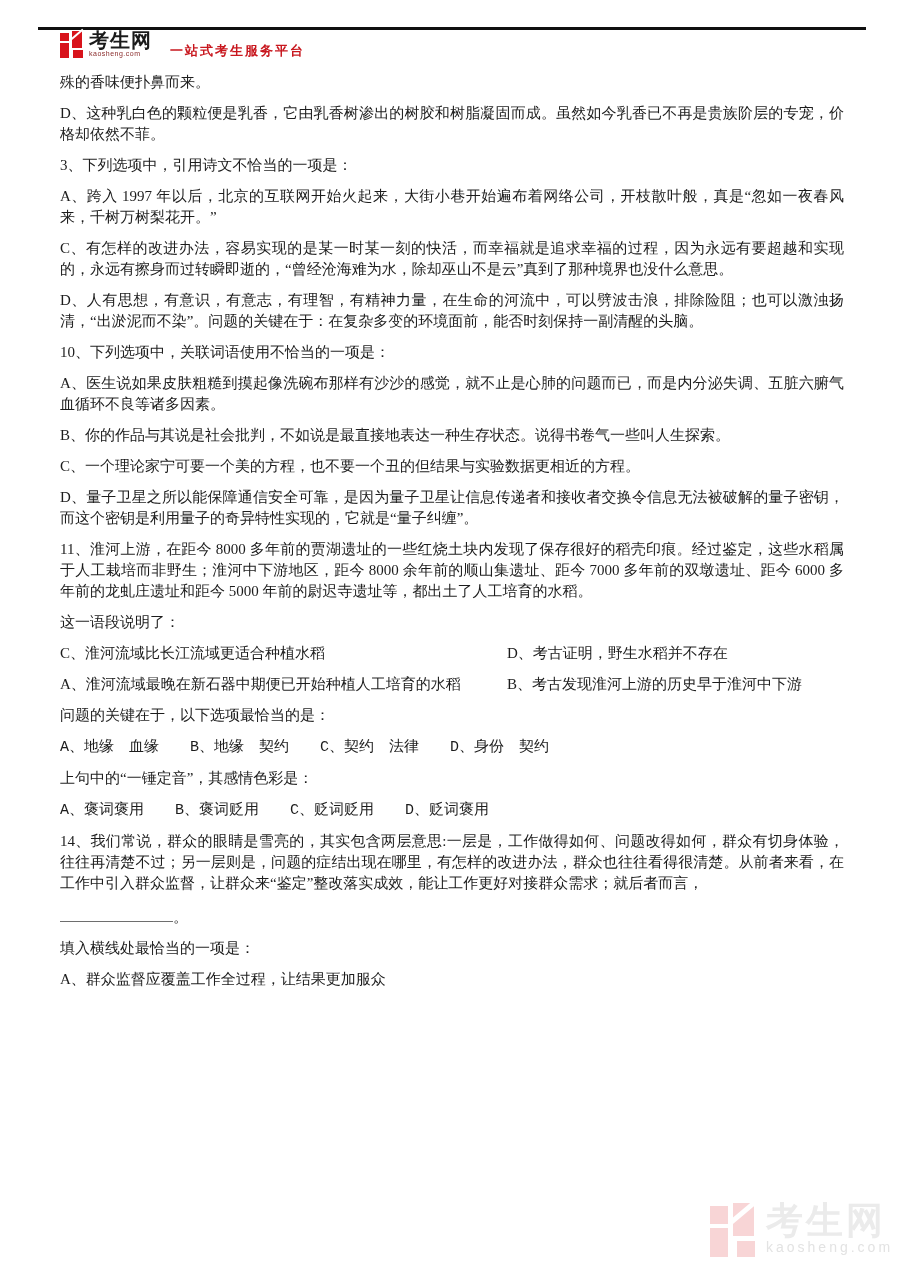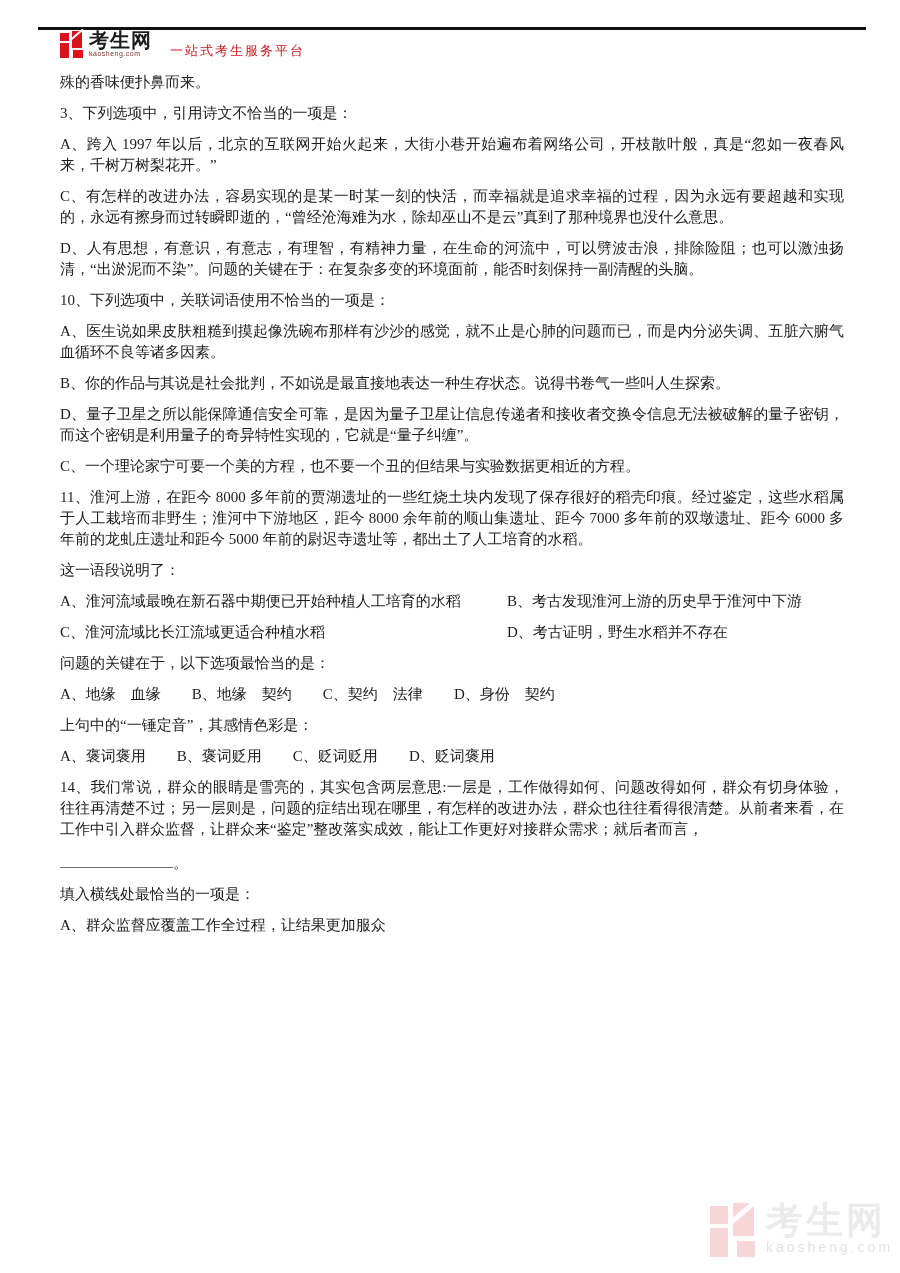--- a/index.html
+++ b/index.html
@@ -14,25 +14,25 @@
   .logo-icon{position:relative;width:24px;height:27px;display:inline-block;}
   .logo-icon .b{position:absolute;background:#d8131b;}
   .logo-icon .tl{left:0;top:6%;width:38%;height:32%;}
   .logo-icon .bl{left:0;top:46%;width:38%;height:54%;}
   .logo-icon .tr{left:48%;top:0;width:44%;height:62%;}
   .logo-icon .tr:after{content:"";position:absolute;left:-30%;top:18%;width:160%;height:14%;background:#fff;transform:rotate(-40deg);}
   .logo-icon .br{left:56%;top:70%;width:38%;height:30%;}
   .brand-text{display:flex;flex-direction:column;margin-left:5px;}
   .brand-name{font-size:20px;font-weight:bold;color:#1a1a1a;line-height:19px;letter-spacing:1px;font-family:"Liberation Sans",sans-serif;}
   .brand-domain{font-size:7px;color:#8a2b2b;letter-spacing:.5px;line-height:8px;font-family:"Liberation Sans",sans-serif;}
-  .tagline{margin-left:18px;margin-top:9px;font-size:13px;font-weight:normal;color:#c8171e;letter-spacing:2px;}
+  .tagline{margin-left:18px;margin-top:9px;font-size:13px;font-weight:bold;color:#c8171e;letter-spacing:2px;}
   main.doc{position:absolute;top:72px;left:60px;width:784px;}
   main.doc p{margin:0 0 10px;text-align:justify;}
   .optrow .col1{display:inline-block;width:447px;}
-  .optline span{margin-right:31px;}
+  .optline span{margin-right:31px;font-family:Liberation Mono, monospace;}
   .blank{display:inline-block;width:113px;height:17px;border-bottom:1.5px solid #6e6e6e;vertical-align:baseline;}
   .watermark{position:absolute;top:1203px;left:710px;display:flex;align-items:flex-start;}
   .wm-icon{position:relative;width:48px;height:54px;display:inline-block;}
   .wm-icon .b{position:absolute;background:#f8d5d6;}
   .wm-icon .tl{left:0;top:6%;width:38%;height:32%;}
   .wm-icon .bl{left:0;top:46%;width:38%;height:54%;}
   .wm-icon .tr{left:48%;top:0;width:44%;height:62%;}
   .wm-icon .tr:after{content:"";position:absolute;left:-30%;top:18%;width:160%;height:14%;background:#fff;transform:rotate(-40deg);}
   .wm-icon .br{left:56%;top:70%;width:38%;height:30%;}
   .wm-text{display:flex;flex-direction:column;margin-left:8px;}
@@ -53,39 +53,40 @@
   </span>
   <span class="brand-text">
     <span class="brand-name">考生网</span>
     <span class="brand-domain">kaosheng.com</span>
   </span>
   <span class="tagline">一站式考生服务平台</span>
 </header>
 
 <main class="doc">
   <p>殊的香味便扑鼻而来。</p>
+  <p>D、这种乳白色的颗粒便是乳香，它由乳香树渗出的树胶和树脂凝固而成。虽然如今乳香已不再是贵族阶层的专宠，价格却依然不菲。</p>
 
   <p>3、下列选项中，引用诗文不恰当的一项是：</p>
   <p>A、跨入 1997 年以后，北京的互联网开始火起来，大街小巷开始遍布着网络公司，开枝散叶般，真是“忽如一夜春风来，千树万树梨花开。”</p>
   <p>C、有怎样的改进办法，容易实现的是某一时某一刻的快活，而幸福就是追求幸福的过程，因为永远有要超越和实现的，永远有擦身而过转瞬即逝的，“曾经沧海难为水，除却巫山不是云”真到了那种境界也没什么意思。</p>
   <p>D、人有思想，有意识，有意志，有理智，有精神力量，在生命的河流中，可以劈波击浪，排除险阻；也可以激浊扬清，“出淤泥而不染”。问题的关键在于：在复杂多变的环境面前，能否时刻保持一副清醒的头脑。</p>
 
   <p>10、下列选项中，关联词语使用不恰当的一项是：</p>
   <p>A、医生说如果皮肤粗糙到摸起像洗碗布那样有沙沙的感觉，就不止是心肺的问题而已，而是内分泌失调、五脏六腑气血循环不良等诸多因素。</p>
   <p>B、你的作品与其说是社会批判，不如说是最直接地表达一种生存状态。说得书卷气一些叫人生探索。</p>
+  <p>C、一个理论家宁可要一个美的方程，也不要一个丑的但结果与实验数据更相近的方程。</p>
   <p>D、量子卫星之所以能保障通信安全可靠，是因为量子卫星让信息传递者和接收者交换令信息无法被破解的量子密钥，而这个密钥是利用量子的奇异特性实现的，它就是“量子纠缠”。</p>
-  <p>C、一个理论家宁可要一个美的方程，也不要一个丑的但结果与实验数据更相近的方程。</p>
 
   <p>11、淮河上游，在距今 8000 多年前的贾湖遗址的一些红烧土块内发现了保存很好的稻壳印痕。经过鉴定，这些水稻属于人工栽培而非野生；淮河中下游地区，距今 8000 余年前的顺山集遗址、距今 7000 多年前的双墩遗址、距今 6000 多年前的龙虬庄遗址和距今 5000 年前的尉迟寺遗址等，都出土了人工培育的水稻。</p>
   <p>这一语段说明了：</p>
   <p class="optrow">
-    <span class="col1">A、淮河流域最晚在新石器中期便已开始种植人工培育的水稻</span><span>B、考古发现淮河上游的历史早于淮河中下游</span>
+    <span class="col1">C、淮河流域比长江流域更适合种植水稻</span><span>D、考古证明，野生水稻并不存在</span>
   </p>
   <p class="optrow">
-    <span class="col1">C、淮河流域比长江流域更适合种植水稻</span><span>D、考古证明，野生水稻并不存在</span>
+    <span class="col1">A、淮河流域最晚在新石器中期便已开始种植人工培育的水稻</span><span>B、考古发现淮河上游的历史早于淮河中下游</span>
   </p>
 
   <p>问题的关键在于，以下选项最恰当的是：</p>
   <p class="optline">
     <span>A、地缘　血缘</span><span>B、地缘　契约</span><span>C、契约　法律</span><span>D、身份　契约</span>
   </p>
 
   <p>上句中的“一锤定音”，其感情色彩是：</p>
   <p class="optline">
     <span>A、褒词褒用</span><span>B、褒词贬用</span><span>C、贬词贬用</span><span>D、贬词褒用</span>

